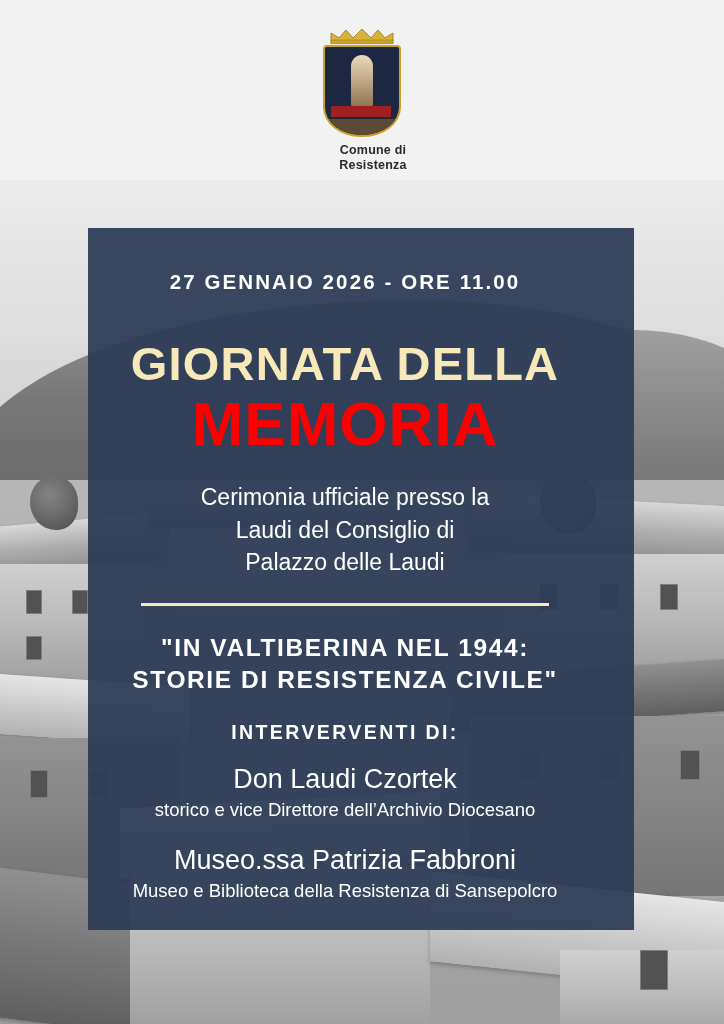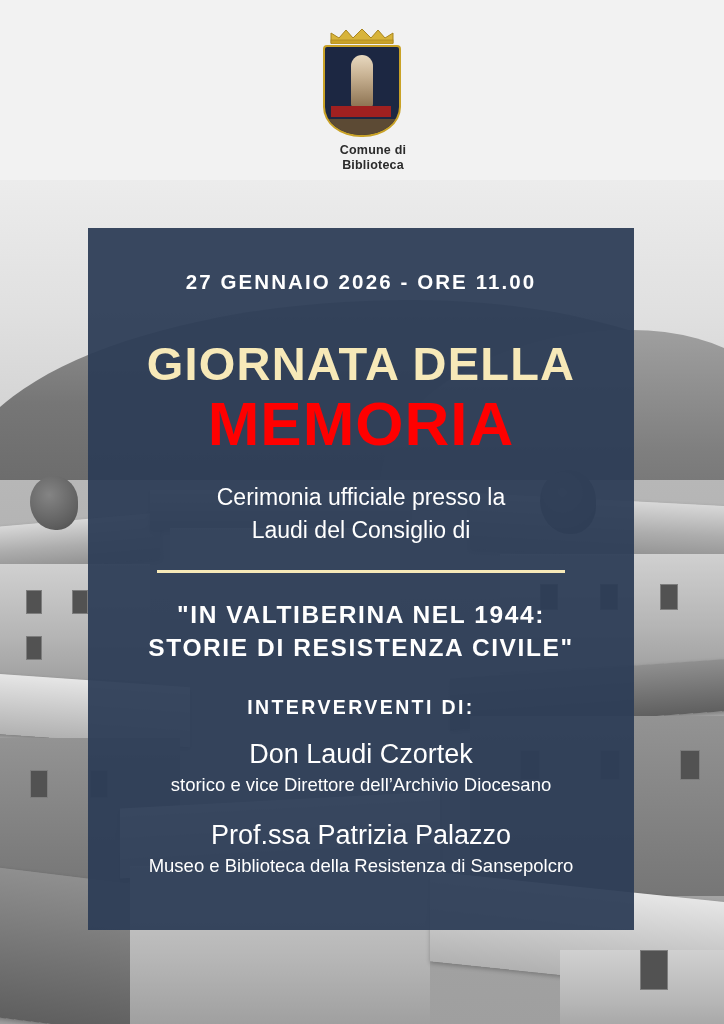--- a/index.html
+++ b/index.html
@@ -162,21 +162,21 @@
     left: 88px;
     top: 228px;
     width: 546px;
     height: 702px;
     background: #2d3d56;
     opacity: 0.94;
     z-index: 4;
   }
   .panel-inner {
     position: absolute;
-    left: 88px;
+    left: 72px;
     top: 228px;
     width: 546px;
     height: 702px;
     z-index: 5;
     color: #ffffff;
     text-align: center;
     box-sizing: border-box;
     padding: 40px 24px 0 24px;
   }
   .date-line {
@@ -217,21 +217,21 @@
   }
   .subject {
     margin-top: 26px;
     font-size: 24.5px;
     font-weight: bold;
     letter-spacing: 1.6px;
     line-height: 1.32;
     color: #ffffff;
   }
   .speakers-label {
-    margin-top: 32px;
+    margin-top: 24px;
     font-size: 19.5px;
     font-weight: bold;
     letter-spacing: 2.4px;
     color: #ffffff;
   }
   .speaker-name {
     margin-top: 20px;
     font-size: 27px;
     color: #ffffff;
     line-height: 1.15;
@@ -298,47 +298,48 @@
       </svg>
     </div>
     <div class="shield">
       <div class="flag"></div>
       <div class="figure"></div>
       <div class="redband"></div>
       <div class="ground"></div>
     </div>
     <div class="crest-caption">
       <div>Comune di</div>
-      <div>Biblioteca</div>
+      <div>Resistenza</div>
     </div>
   </div>
 
   <div class="panel"></div>
 
   <div class="panel-inner">
 
     <div class="date-line">27 GENNAIO 2026 - ORE 11.00</div>
 
     <div class="title-1">GIORNATA DELLA</div>
     <div class="title-2">MEMORIA</div>
 
     <div class="ceremony">
       <div>Cerimonia ufficiale presso la</div>
       <div>Laudi del Consiglio di</div>
+      <div>Palazzo delle Laudi</div>
     </div>
 
     <div class="divider"></div>
 
     <div class="subject">
       <div>"IN VALTIBERINA NEL 1944:</div>
       <div>STORIE DI RESISTENZA CIVILE"</div>
     </div>
 
     <div class="speakers-label">INTERVERVENTI DI:</div>
 
     <div class="speaker-name">Don Laudi Czortek</div>
     <div class="speaker-role">storico e vice Direttore dell’Archivio Diocesano</div>
 
-    <div class="speaker-name second">Prof.ssa Patrizia Palazzo</div>
+    <div class="speaker-name second">Museo.ssa Patrizia Fabbroni</div>
     <div class="speaker-role">Museo e Biblioteca della Resistenza di Sansepolcro</div>
 
   </div>
 </div>
 
 </body></html>

